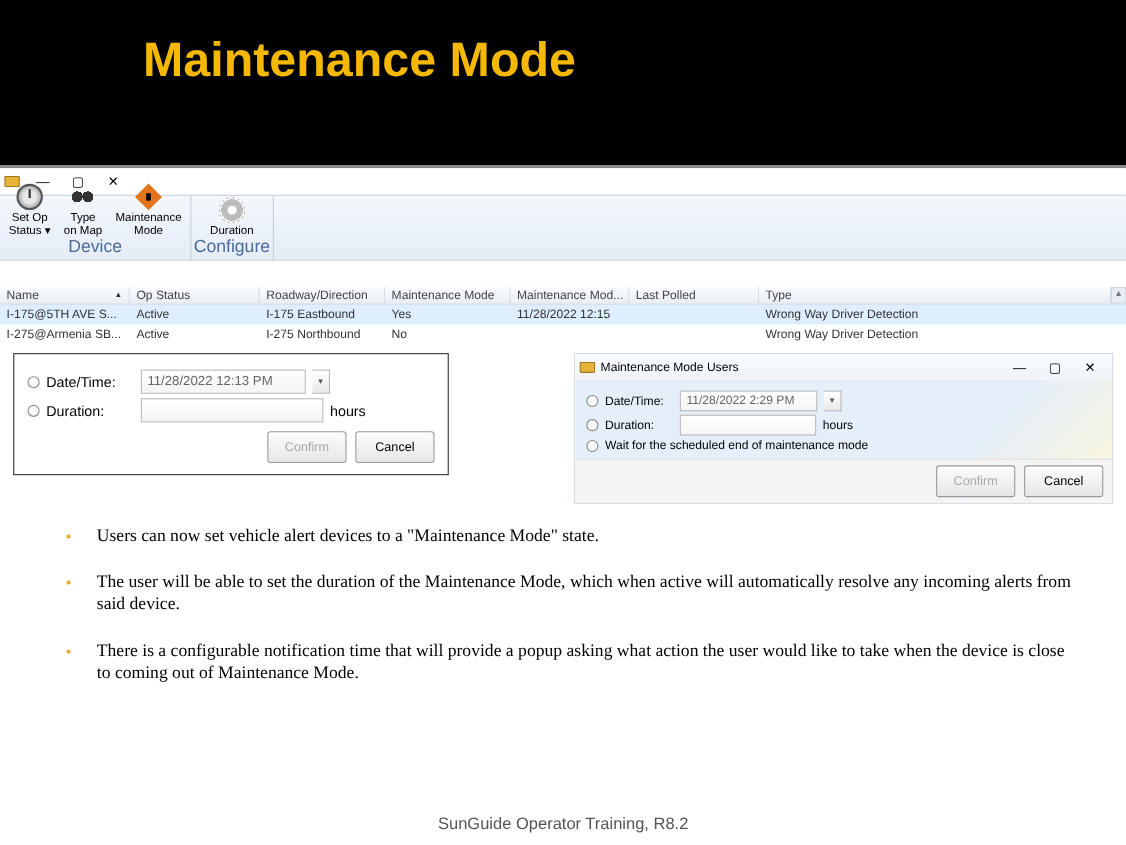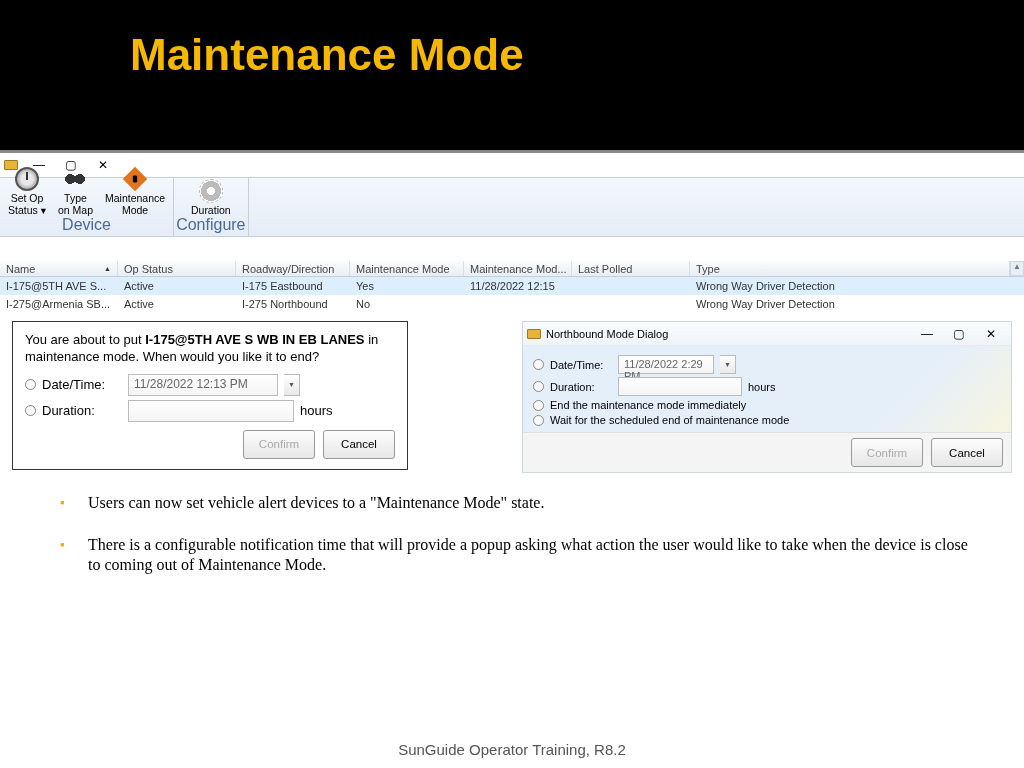--- a/index.html
+++ b/index.html
@@ -131,23 +131,20 @@
         <div class="gcol c-mm">No</div>
         <div class="gcol c-md"></div>
         <div class="gcol c-lp"></div>
         <div class="gcol c-type">Wrong Way Driver Detection</div>
       </div>
     </div>
 </div>
 
 <div class="dialogs">
   <div class="dlg1">
-    <div class="dlg1-text">
-      <span>You are about to put </span><b>I-175@5TH AVE S WB IN EB LANES</b><span> in maintenance mode. When would you like it to end?</span>
-    </div>
     <div class="radio-row">
       <span class="radio"></span>
       <span class="rlabel">Date/Time:</span>
       <span class="txtbox" style="width:150px">11/28/2022 12:13 PM</span>
       <span class="dd-btn">▼</span>
     </div>
     <div class="radio-row">
       <span class="radio"></span>
       <span class="rlabel">Duration:</span>
       <span class="txtbox" style="width:166px"></span>
@@ -155,52 +152,49 @@
     </div>
     <div class="btnrow">
       <span class="pbtn dis">Confirm</span>
       <span class="pbtn">Cancel</span>
     </div>
   </div>
 
   <div class="dlg2">
     <div class="titlebar">
       <span class="tb-icon"></span>
-      <span class="tb-title">Northbound Mode Dialog</span>
+      <span class="tb-title">Maintenance Mode Users</span>
       <span class="win-btn">—</span>
       <span class="win-btn">▢</span>
       <span class="win-btn">✕</span>
     </div>
     <div class="dlg2-body">
       <div class="radio-row">
         <span class="radio"></span>
         <span class="rlabel2">Date/Time:</span>
-        <span class="txtbox" style="width:96px">11/28/2022 2:29 PM</span>
+        <span class="txtbox" style="width:125px">11/28/2022 2:29 PM</span>
         <span class="dd-btn">▼</span>
       </div>
       <div class="radio-row">
         <span class="radio"></span>
         <span class="rlabel2">Duration:</span>
         <span class="txtbox" style="width:124px"></span>
         <span>hours</span>
       </div>
       <div class="radio-row">
         <span class="radio"></span>
-        <span>End the maintenance mode immediately</span>
-      </div>
-      <div class="radio-row">
-        <span class="radio"></span>
         <span>Wait for the scheduled end of maintenance mode</span>
       </div>
       <div class="btnrow">
         <span class="pbtn dis">Confirm</span>
         <span class="pbtn">Cancel</span>
       </div>
     </div>
   </div>
 </div>
 
 <ul class="bullets" id="bullets">
     <li>Users can now set vehicle alert devices to a "Maintenance Mode" state.</li>
+    <li>The user will be able to set the duration of the Maintenance Mode, which when active will automatically resolve any incoming alerts from said device.</li>
     <li>There is a configurable notification time that will provide a popup asking what action the user would like to take when the device is close to coming out of Maintenance Mode.</li>
   </ul>
 
 <div class="footer">SunGuide Operator Training, R8.2</div>
 
 </body></html>

